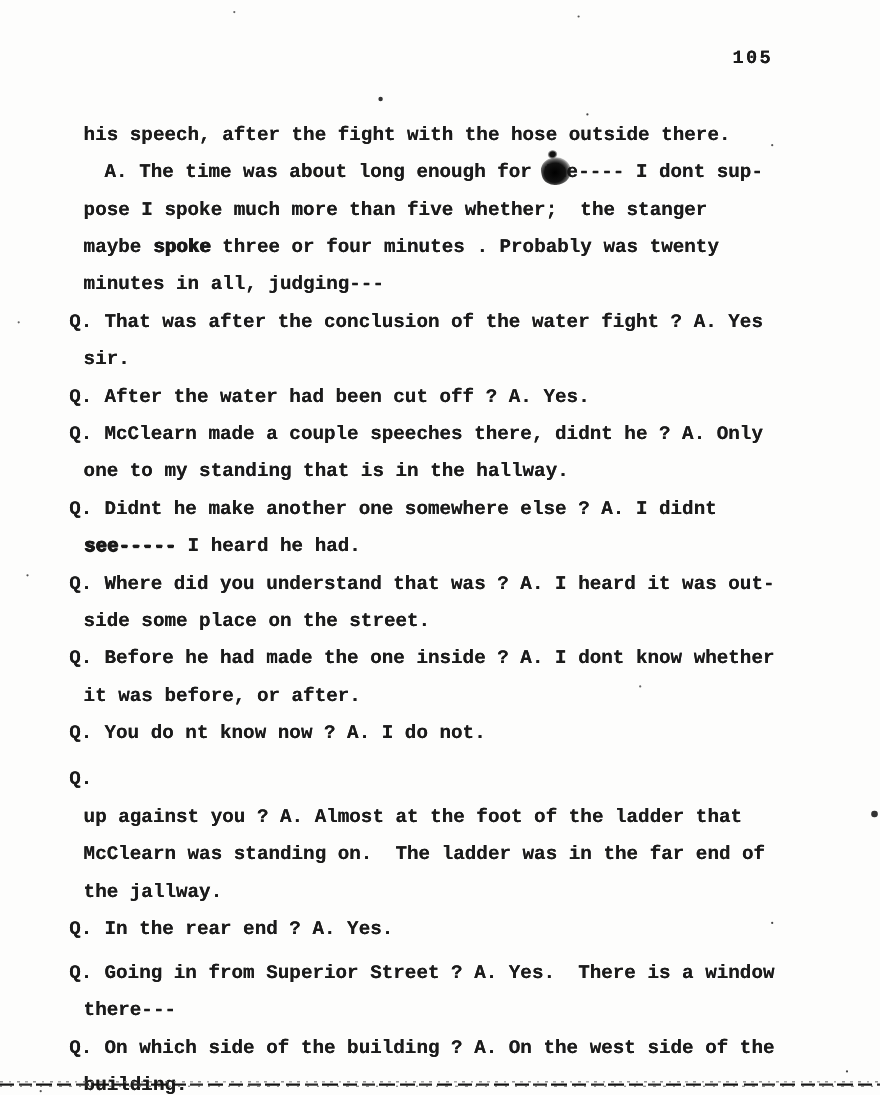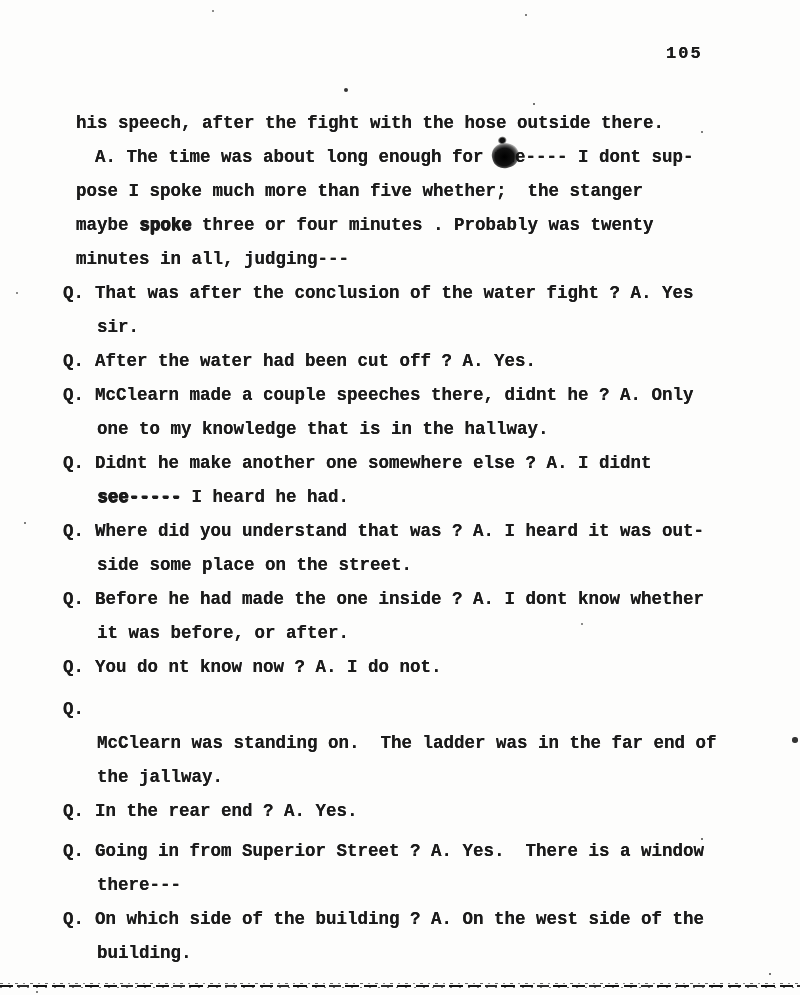--- a/index.html
+++ b/index.html
@@ -21,21 +21,21 @@
   .text-block{position:absolute;top:106px;left:0;width:800px;}
   .line{
     position:relative;height:34px;line-height:34px;
     font-size:17.5px;white-space:pre;
     text-shadow:0 0 .6px rgba(0,0,0,.85);
   }
   .line .ql{position:absolute;left:63px;top:0;}
   .para{padding-left:76px;}
   .answer{padding-left:95px;}
   .q{padding-left:95px;}
-  .cont{padding-left:97px;}
+  .cont{padding-left:76px;}
   .mt8{margin-top:8px;}
   .mt6{margin-top:6px;}
   .ovr{text-shadow:1px 0 0 currentColor,.5px .5px 0 currentColor,0 0 .6px rgba(0,0,0,.9);}
   .smudge{
     position:absolute;left:492px;top:143px;width:27px;height:25px;
     background:radial-gradient(ellipse at 45% 55%, #000 0%, #111 45%, rgba(20,20,20,.65) 62%, rgba(40,40,40,0) 78%);
     border-radius:46% 54% 50% 48%;
     transform:rotate(-12deg);
   }
   .smudge:after{
@@ -87,38 +87,39 @@
     <div class="line para"><span>minutes in all, judging---</span></div>
 
     <div class="line q"><span class="ql">Q.</span><span>That was after the conclusion of the water fight ? A. Yes</span></div>
 
     <div class="line cont"><span>sir.</span></div>
 
     <div class="line q"><span class="ql">Q.</span><span>After the water had been cut off ? A. Yes.</span></div>
 
     <div class="line q"><span class="ql">Q.</span><span>McClearn made a couple speeches there, didnt he ? A. Only</span></div>
 
-    <div class="line cont"><span>one to my knowledge that is in the hallway.</span></div>
+    <div class="line cont"><span>one to my standing that is in the hallway.</span></div>
 
     <div class="line q"><span class="ql">Q.</span><span>Didnt he make another one somewhere else ? A. I didnt</span></div>
 
     <div class="line cont"><span class="ovr">see-----</span><span> I heard he had.</span></div>
 
     <div class="line q"><span class="ql">Q.</span><span>Where did you understand that was ? A. I heard it was out-</span></div>
 
     <div class="line cont"><span>side some place on the street.</span></div>
 
     <div class="line q"><span class="ql">Q.</span><span>Before he had made the one inside ? A. I dont know whether</span></div>
 
     <div class="line cont"><span>it was before, or after.</span></div>
 
     <div class="line q"><span class="ql">Q.</span><span>You do nt know now ? A. I do not.</span></div>
 
     <div class="line q mt8"><span class="ql">Q.</span></div>
 
+    <div class="line cont"><span>up against you ? A. Almost at the foot of the ladder that</span></div>
 
     <div class="line cont"><span>McClearn was standing on.  The ladder was in the far end of</span></div>
 
     <div class="line cont"><span>the jallway.</span></div>
 
     <div class="line q"><span class="ql">Q.</span><span>In the rear end ? A. Yes.</span></div>
 
     <div class="line q mt6"><span class="ql">Q.</span><span>Going in from Superior Street ? A. Yes.  There is a window</span></div>
 
     <div class="line cont"><span>there---</span></div>

